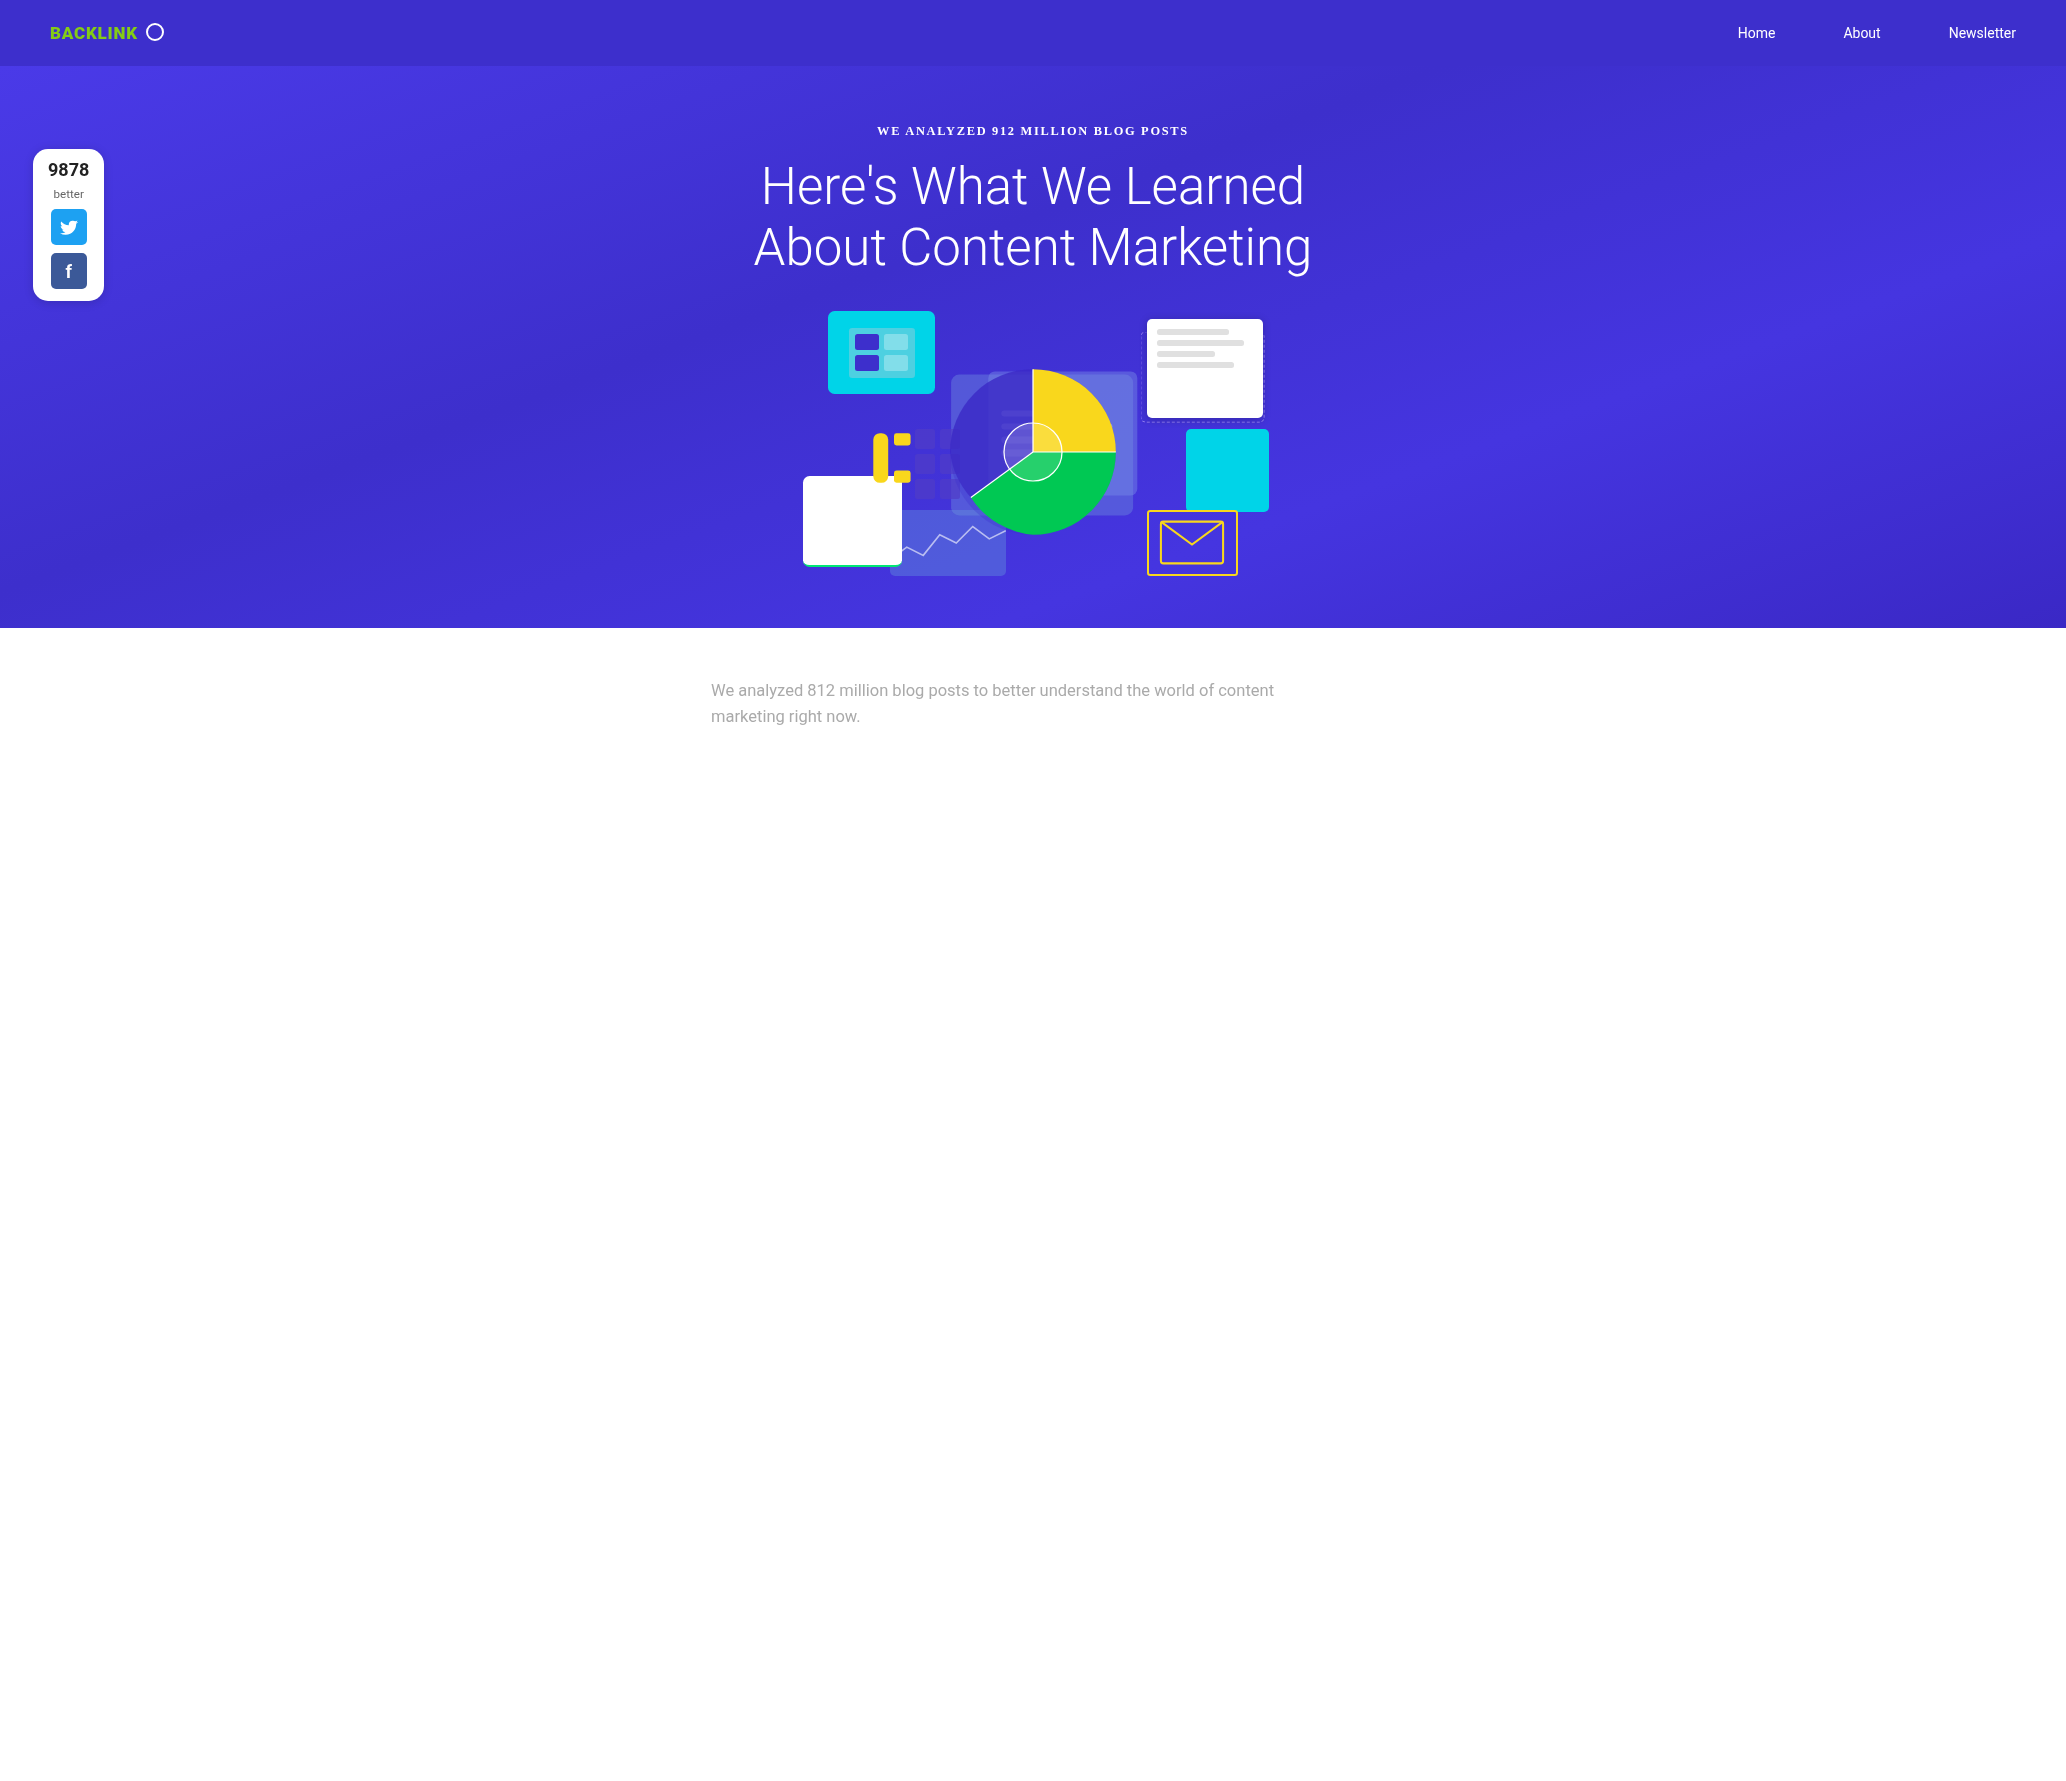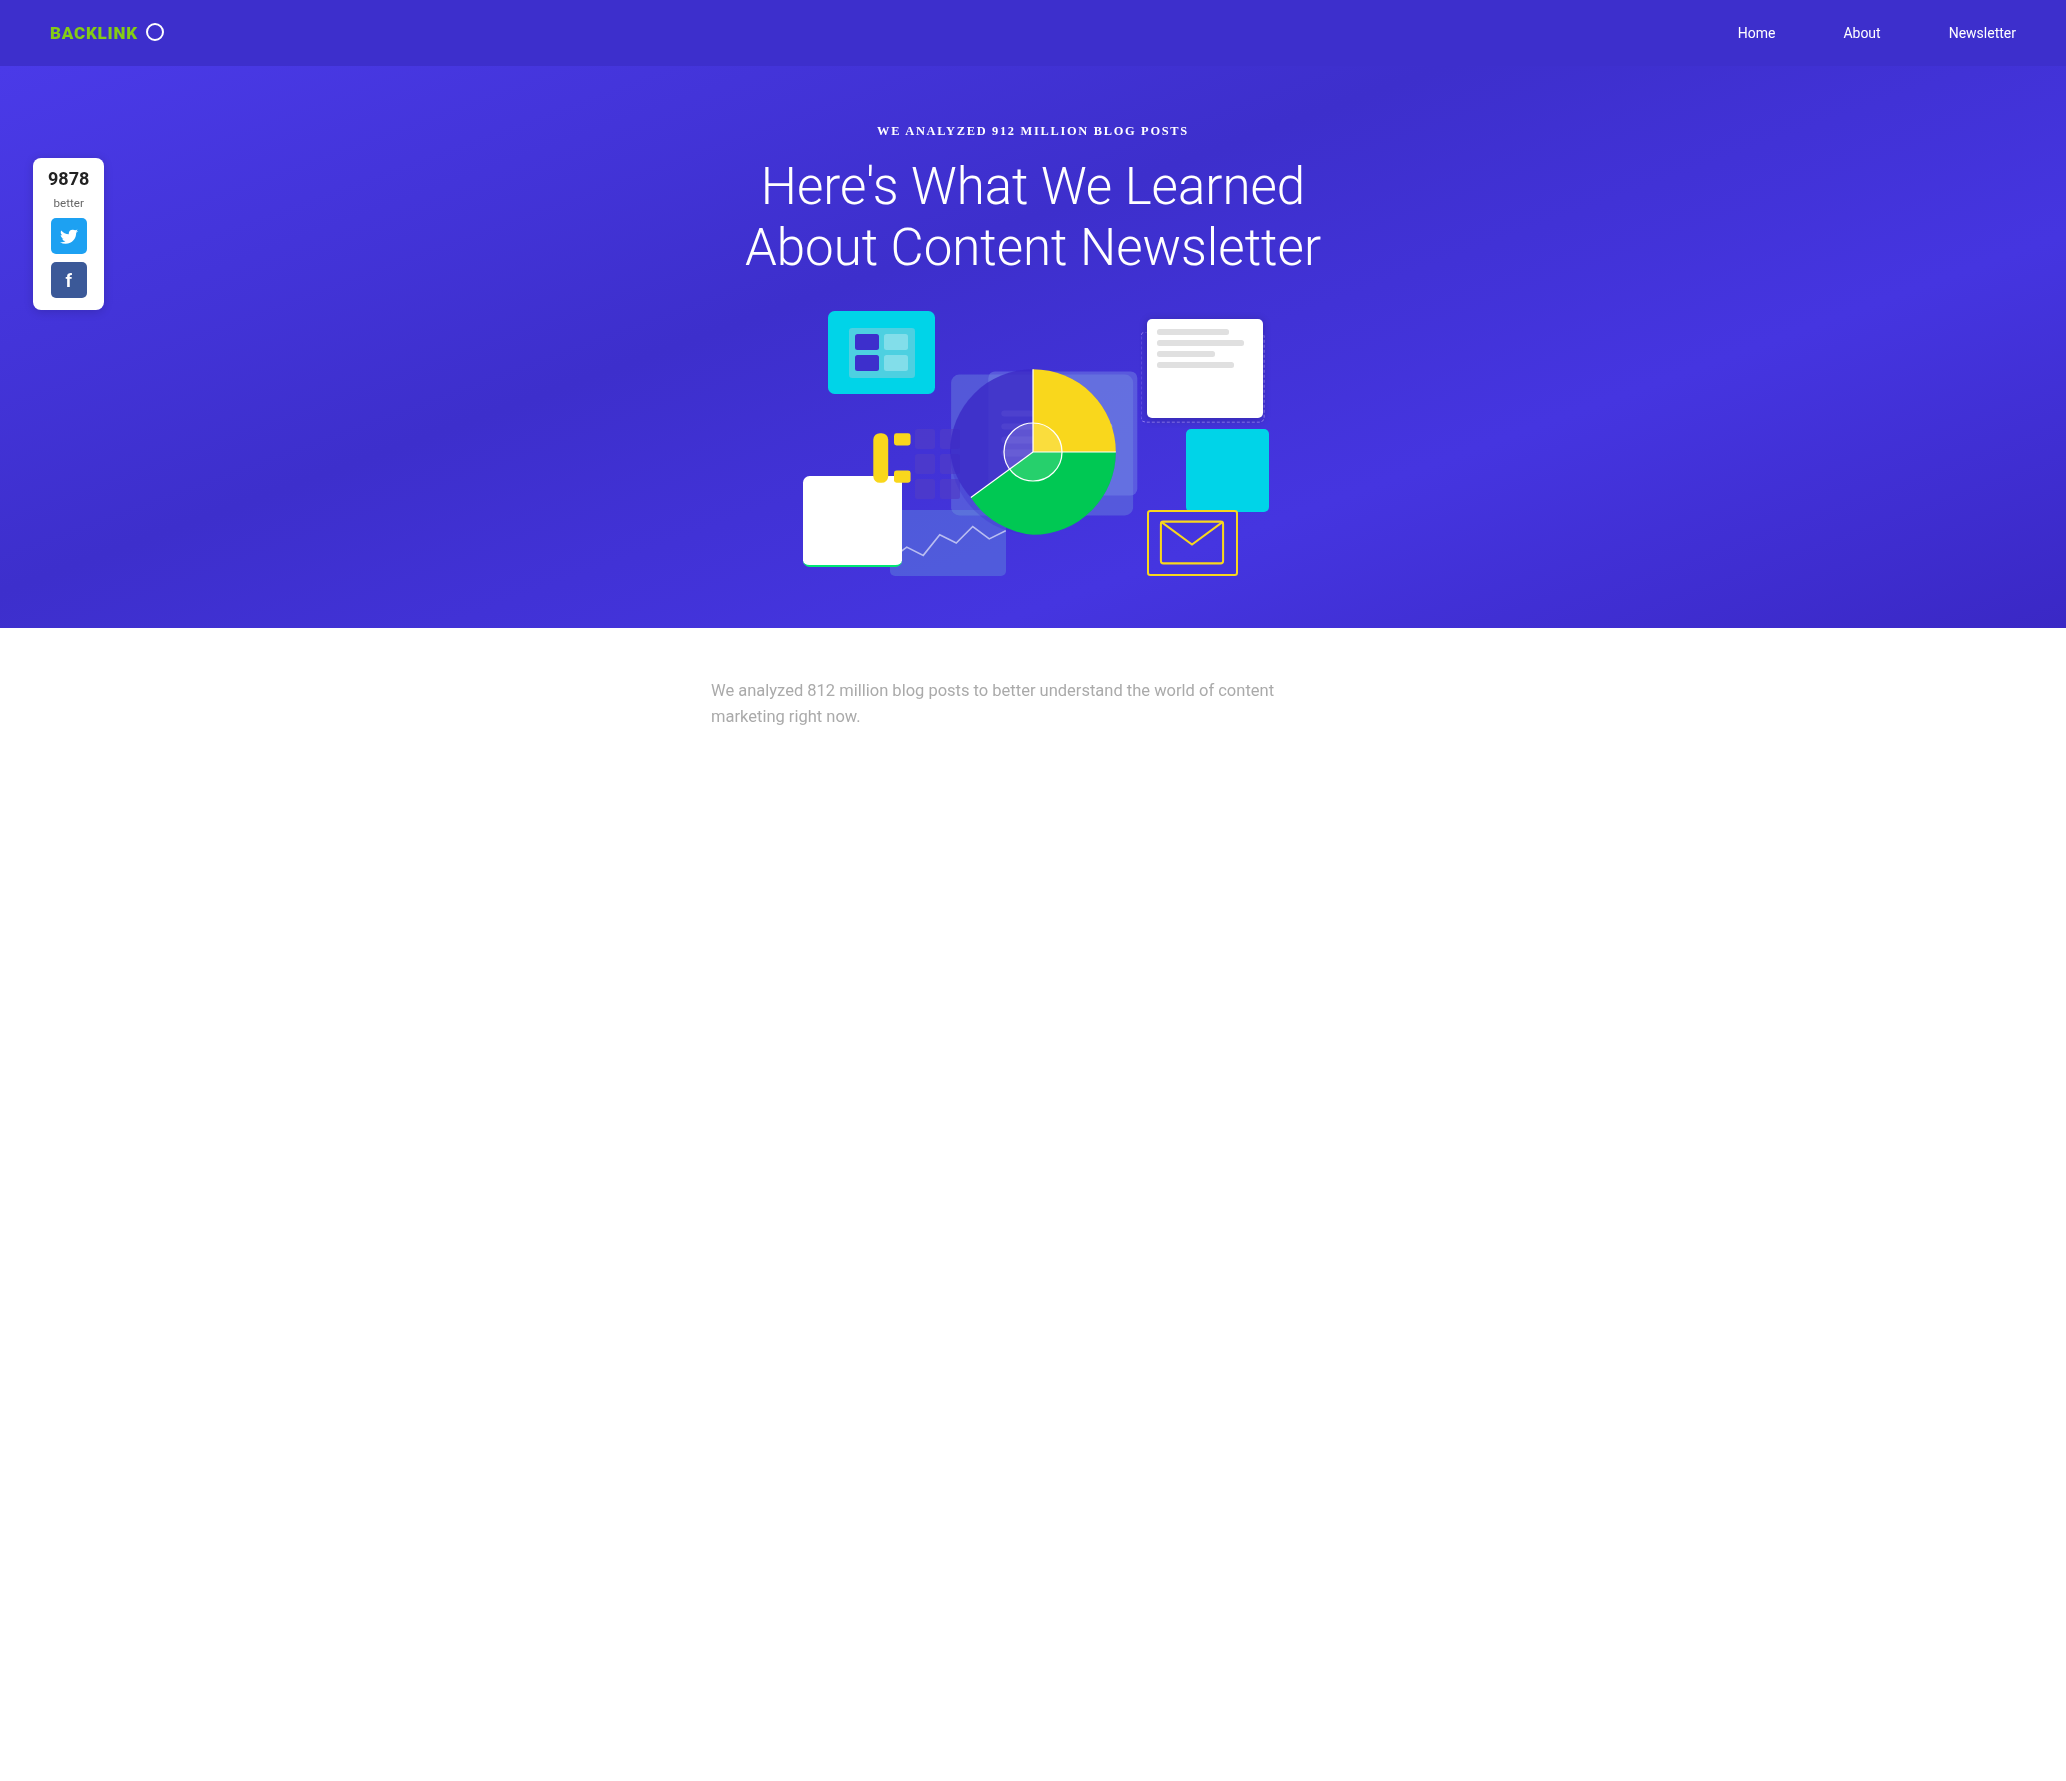--- a/index.html
+++ b/index.html
@@ -67,23 +67,23 @@
       position: relative;
       overflow: hidden;
       display: flex;
       flex-direction: column;
       align-items: center;
     }
 
     .share-widget {
       position: absolute;
       left: 33px;
-      top: 92px;
+      top: 83px;
       background: #fff;
-      border-radius: 8px;
+      border-radius: 15px;
       padding: 11.6px 15px;
       display: flex;
       flex-direction: column;
       align-items: center;
       gap: 8.3px;
       box-shadow: 0 1.7px 10px rgba(0,0,0,0.15);
       z-index: 10;
     }
 
     .share-count {
@@ -426,21 +426,21 @@
       <svg width="18" height="15" viewBox="0 0 24 20" fill="none">
         <path d="M24 2.557a9.83 9.83 0 01-2.828.775 4.932 4.932 0 002.165-2.724 9.864 9.864 0 01-3.127 1.195A4.916 4.916 0 0016.616.955c-2.72 0-4.924 2.205-4.924 4.923 0 .386.044.762.127 1.122C7.728 6.8 4.1 4.84 1.671 1.882a4.9 4.9 0 00-.666 2.476c0 1.708.87 3.213 2.19 4.098a4.9 4.9 0 01-2.23-.616v.062c0 2.385 1.697 4.374 3.946 4.827a4.935 4.935 0 01-2.224.084 4.923 4.923 0 004.6 3.417A9.868 9.868 0 010 17.54a13.94 13.94 0 007.548 2.212c9.057 0 14.01-7.503 14.01-14.01 0-.213-.005-.426-.015-.637A10.012 10.012 0 0024 2.557z" fill="white"></path>
       </svg>
     </div>
     <div class="share-facebook">
       <span>f</span>
     </div>
   </div>
 
   <p class="hero-subtitle">WE ANALYZED 912 MILLION BLOG POSTS</p>
-  <h1 class="hero-title">Here's What We Learned About Content Newsletter</h1>
+  <h1 class="hero-title">Here's What We Learned About Content Marketing</h1>
 
   <div class="illustration">
 
     <div class="screen-bg"></div>
 
     <div class="screen-lines">
       <div class="screen-line"></div>
       <div class="screen-line"></div>
       <div class="screen-line"></div>
       <div class="screen-line"></div>

